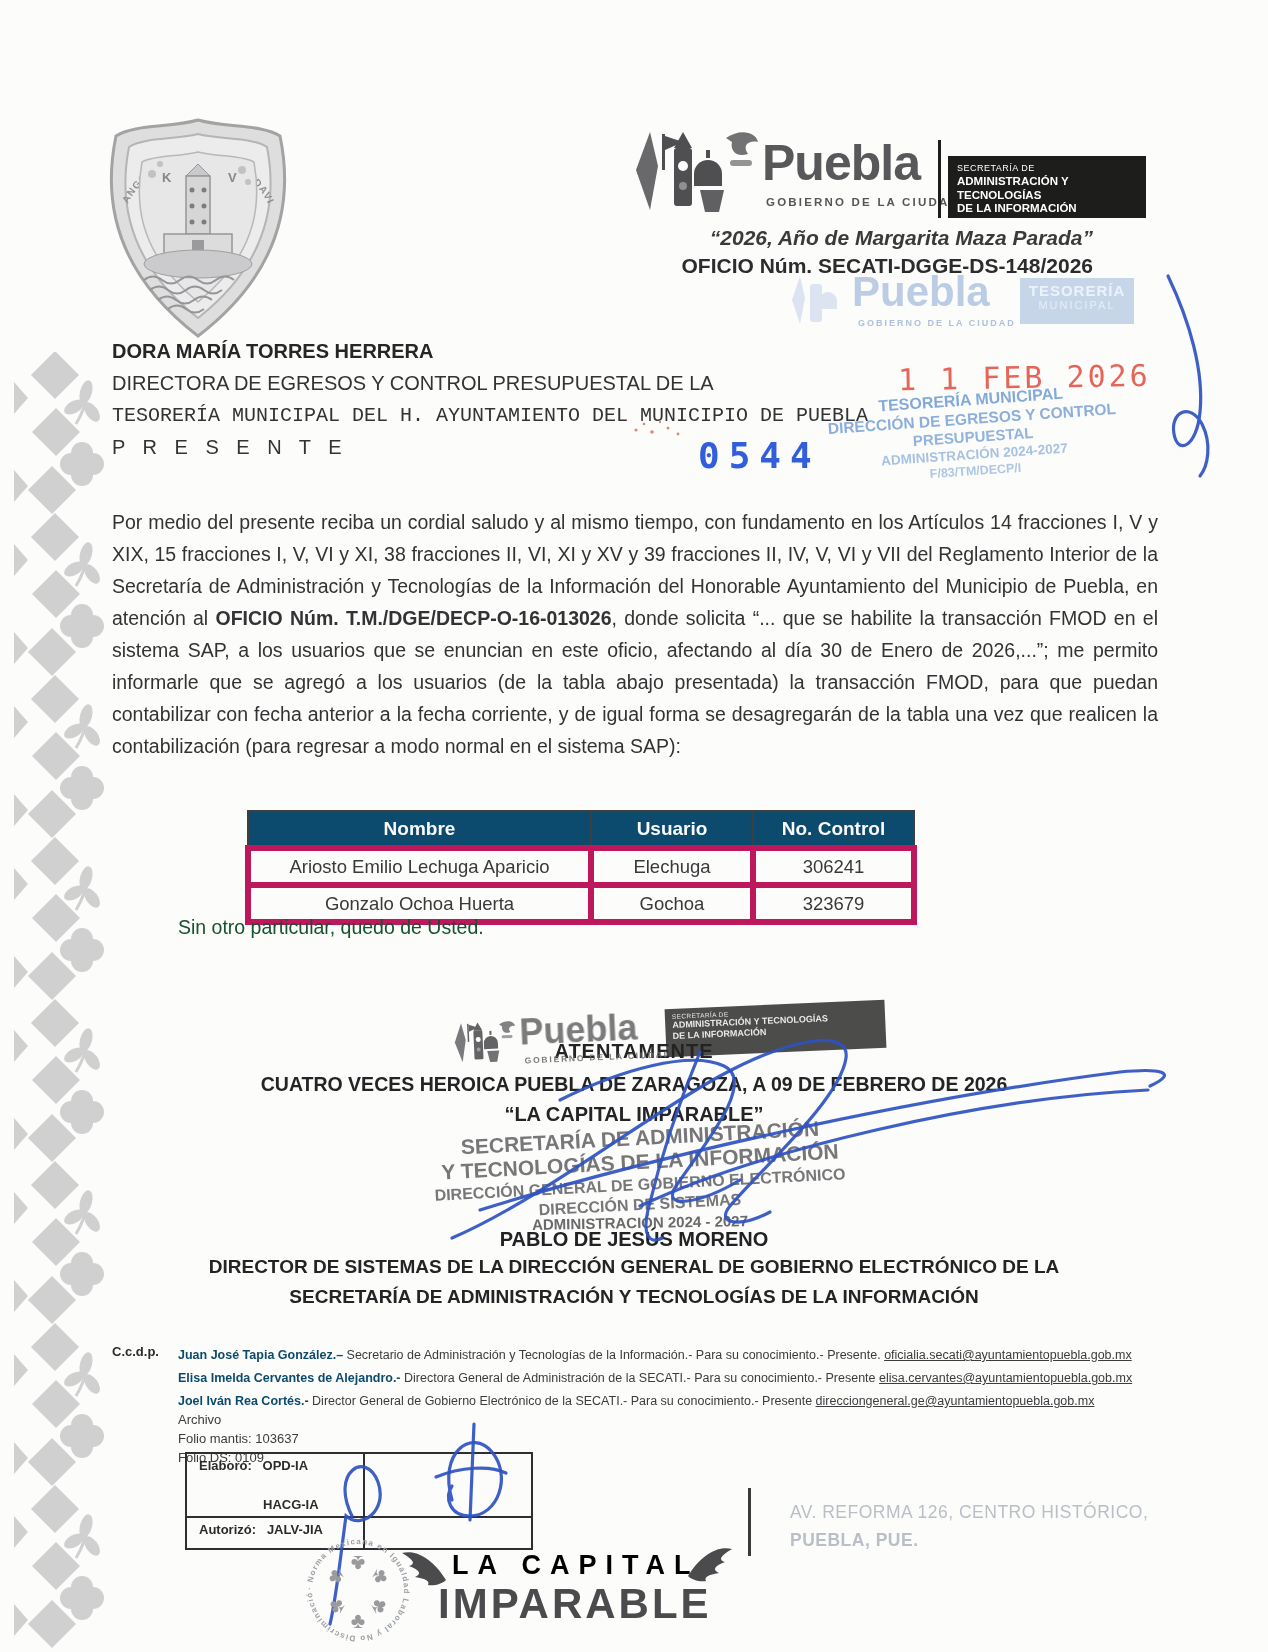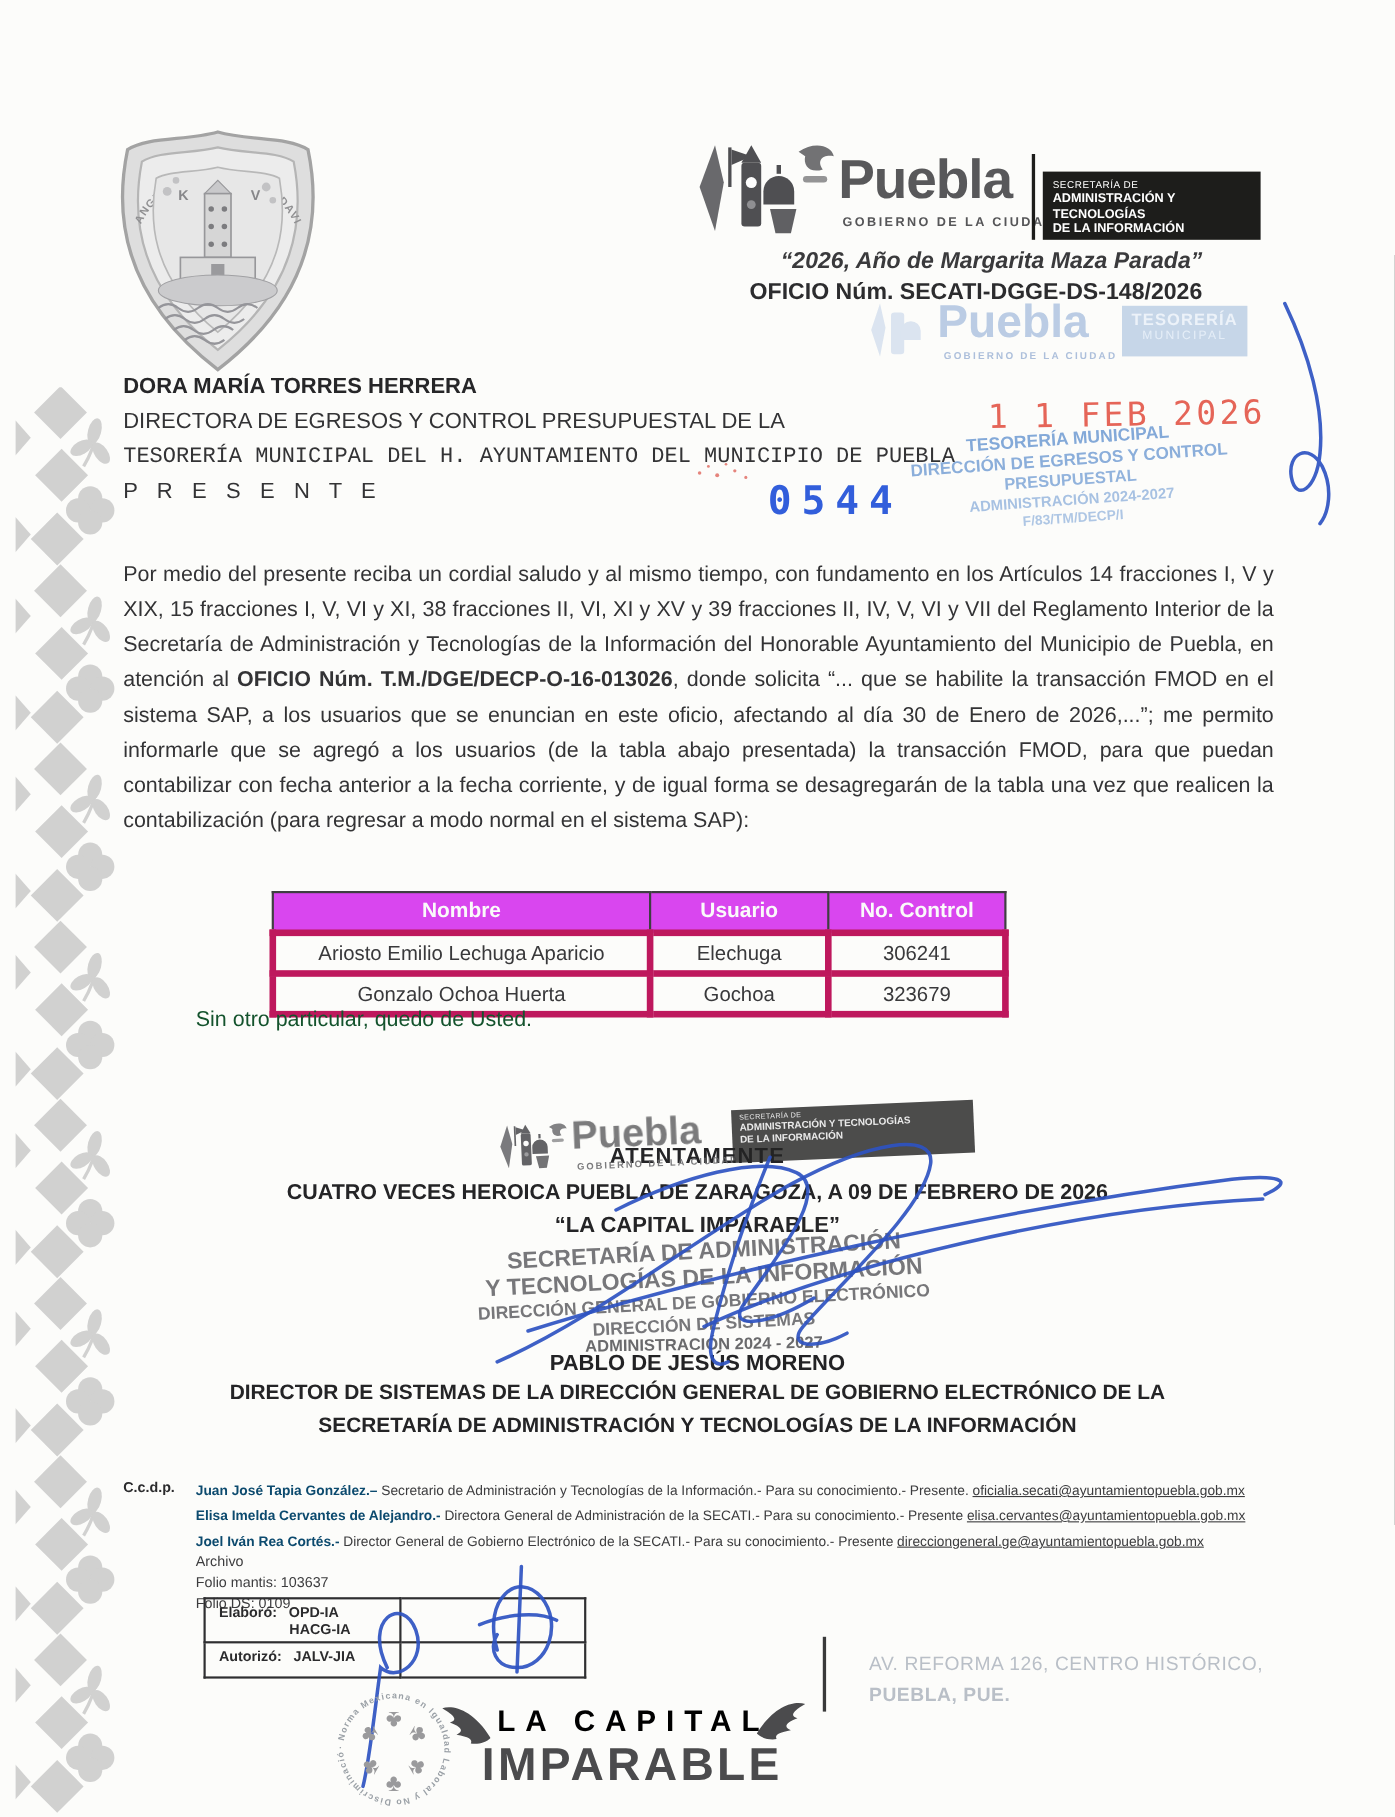--- a/index.html
+++ b/index.html
@@ -48,21 +48,21 @@
   .rcp-name{left:112px;top:340px;font-size:20px;font-weight:bold;color:#262628;}
   .rcp-t1{left:112px;top:372px;font-size:20px;color:#333335;}
   .rcp-t2{left:112px;top:404px;font-size:20px;color:#333335;font-family:Liberation Mono, monospace;}
   .rcp-p{left:112px;top:436px;font-size:20px;color:#333335;letter-spacing:6px;}
   
   .body-para{left:112px;top:506px;width:1046px;font-size:19.5px;line-height:32px;
              text-align:justify;color:#333335;}
   .closing{left:178px;top:916px;font-size:19.5px;color:#14532d;}
   
   .users-table{left:245px;top:810px;border-collapse:collapse;table-layout:fixed;width:666px;}
-  .users-table th{background:#d946ef;color:#fafafa;font-size:19px;font-weight:bold;height:31px;
+  .users-table th{background:#0c4a6e;color:#fafafa;font-size:19px;font-weight:bold;height:31px;
                   border:2px solid #3f3f41;}
   .users-table td{font-size:18.5px;height:29px;text-align:center;border:6px solid #be185d;color:#39393b;}
   
   .sigline{left:134px;width:1000px;text-align:center;}
   .s-atent{top:1040px;font-size:20px;font-weight:bold;letter-spacing:1px;color:#242426;}
   .s-city{top:1073px;font-size:19.5px;font-weight:bold;color:#242426;}
   .s-motto{top:1103px;font-size:20px;font-weight:bold;color:#242426;}
   .gline{left:140px;width:1000px;text-align:center;color:#77777a;font-weight:bold;transform:rotate(-3deg);}
   .g1{top:1126px;font-size:21px;}
   .g2{top:1150px;font-size:21px;}
@@ -92,21 +92,21 @@
   .ccdp-entries .entry{line-height:23px;white-space:nowrap;}
   .ccdp-entries b{color:#0c4a6e;}
   .ccdp-entries .email{text-decoration:underline;}
   .ccdp-meta{left:178px;top:1410px;font-size:13px;line-height:19px;color:#3c3c3e;}
   
   .approval{left:185px;top:1452px;border-collapse:collapse;table-layout:fixed;width:346px;}
   .approval td{border:2.5px solid #2f2f31;font-size:13px;font-weight:bold;color:#2b2b2d;
                padding:4px 0 4px 12px;vertical-align:top;}
   .approval .r1{height:30px;}
   .approval .r2{height:22px;}
-  .elab-l2{padding-left:64px;}
+  .elab-l2{padding-left:64px;margin-top:24px;}
   
   .nmx-seal{left:296px;top:1528px;}
   .wing-left{left:402px;top:1550px;}
   .wing-right{left:688px;top:1546px;}
   .capital-top{left:452px;top:1550px;font-size:27px;font-weight:bold;letter-spacing:9px;color:#000000;}
   .capital-bottom{left:438px;top:1580px;font-size:42px;font-weight:bold;letter-spacing:3px;color:#4b4b4d;}
   .addr-bar{left:748px;top:1488px;width:3px;height:68px;background:#3a3a3a;}
   .addr-1{left:790px;top:1502px;font-size:17.5px;font-weight:normal;letter-spacing:.5px;color:#b9bfc7;}
   .addr-2{left:790px;top:1530px;font-size:17.5px;font-weight:bold;letter-spacing:.5px;color:#b9bfc7;}
 </style>

